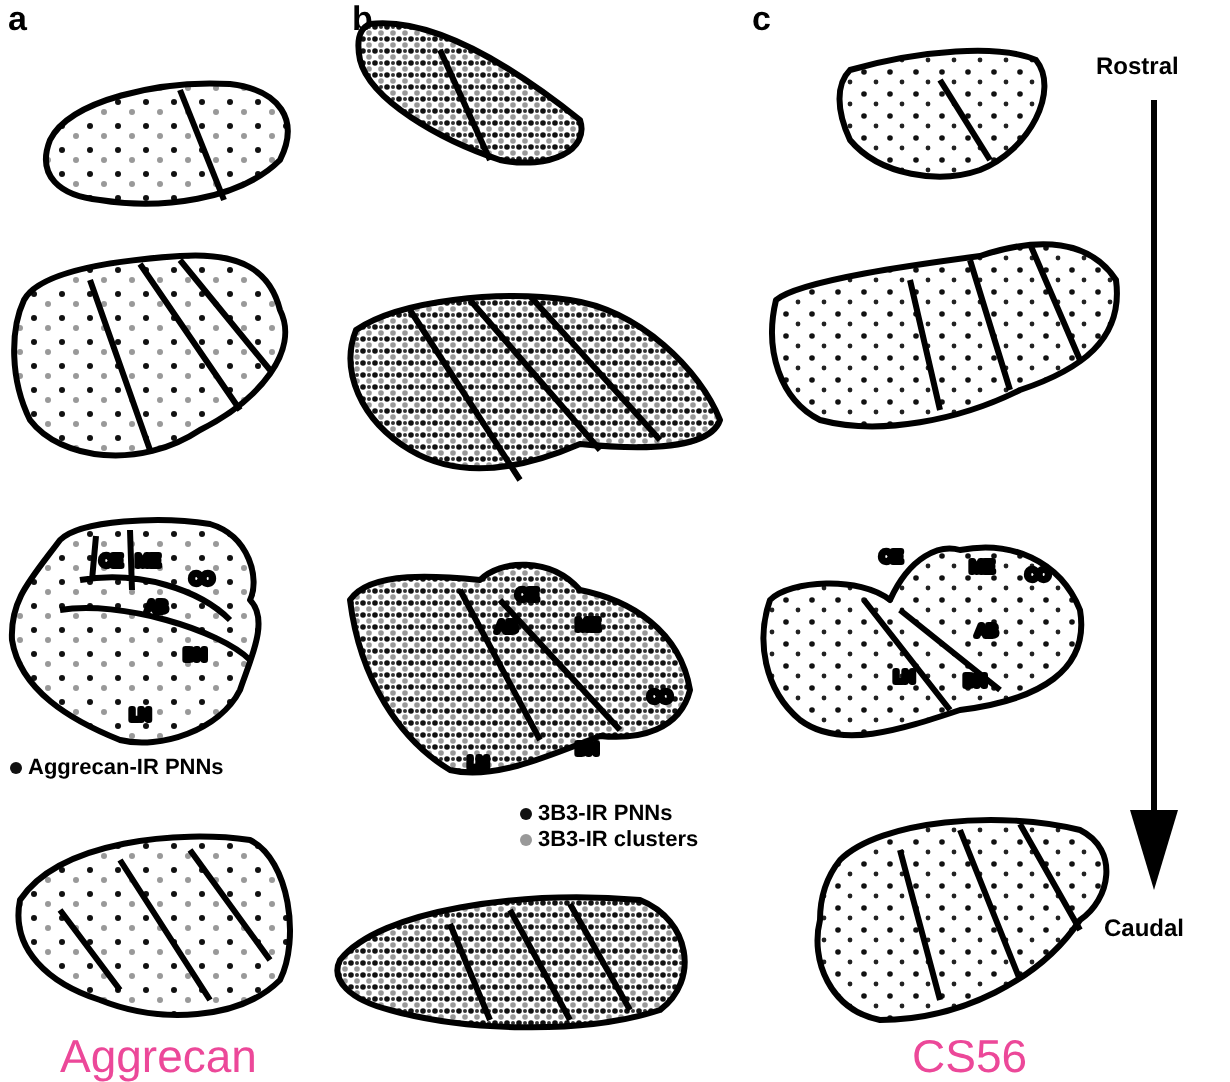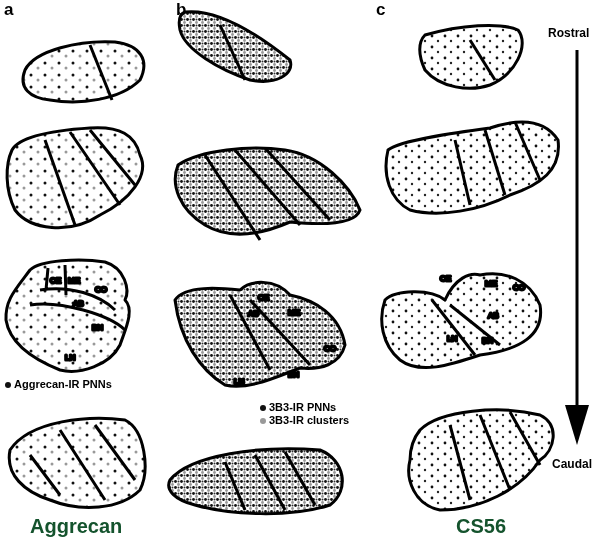--- a/index.html
+++ b/index.html
@@ -1,18 +1,18 @@
 <!DOCTYPE html>
 <html><head>
 <meta charset="utf-8">
 <style>
   html, body { margin:0; padding:0; background:#fff; }
   body { width:615px; height:541px; position:relative; overflow:hidden; font-family:"Liberation Sans", sans-serif; }
   .panel-letter { position:absolute; font-weight:bold; font-size:17px; color:#000; }
-  .col-title { position:absolute; font-weight:bold; font-size:20px; color:#14532d; }
+  .col-title { position:absolute; font-weight:normal; font-size:23px; color:#ec4899; }
   .region-label { font-family:"Liberation Sans", sans-serif; font-size:8px; fill:#222; }
   .legend { position:absolute; font-weight:bold; font-size:11px; color:#000; line-height:13px; white-space:nowrap; }
   .legend .dot { display:inline-block; width:6px; height:6px; border-radius:50%; margin-right:3px; vertical-align:middle; }
   .axis-label { position:absolute; font-weight:bold; font-size:12px; color:#000; }
   svg { position:absolute; left:0; top:0; }
 </style>
 </head>
 <body>
 
 <div class="panel-letter" style="left:4px;top:0px;">a</div>

